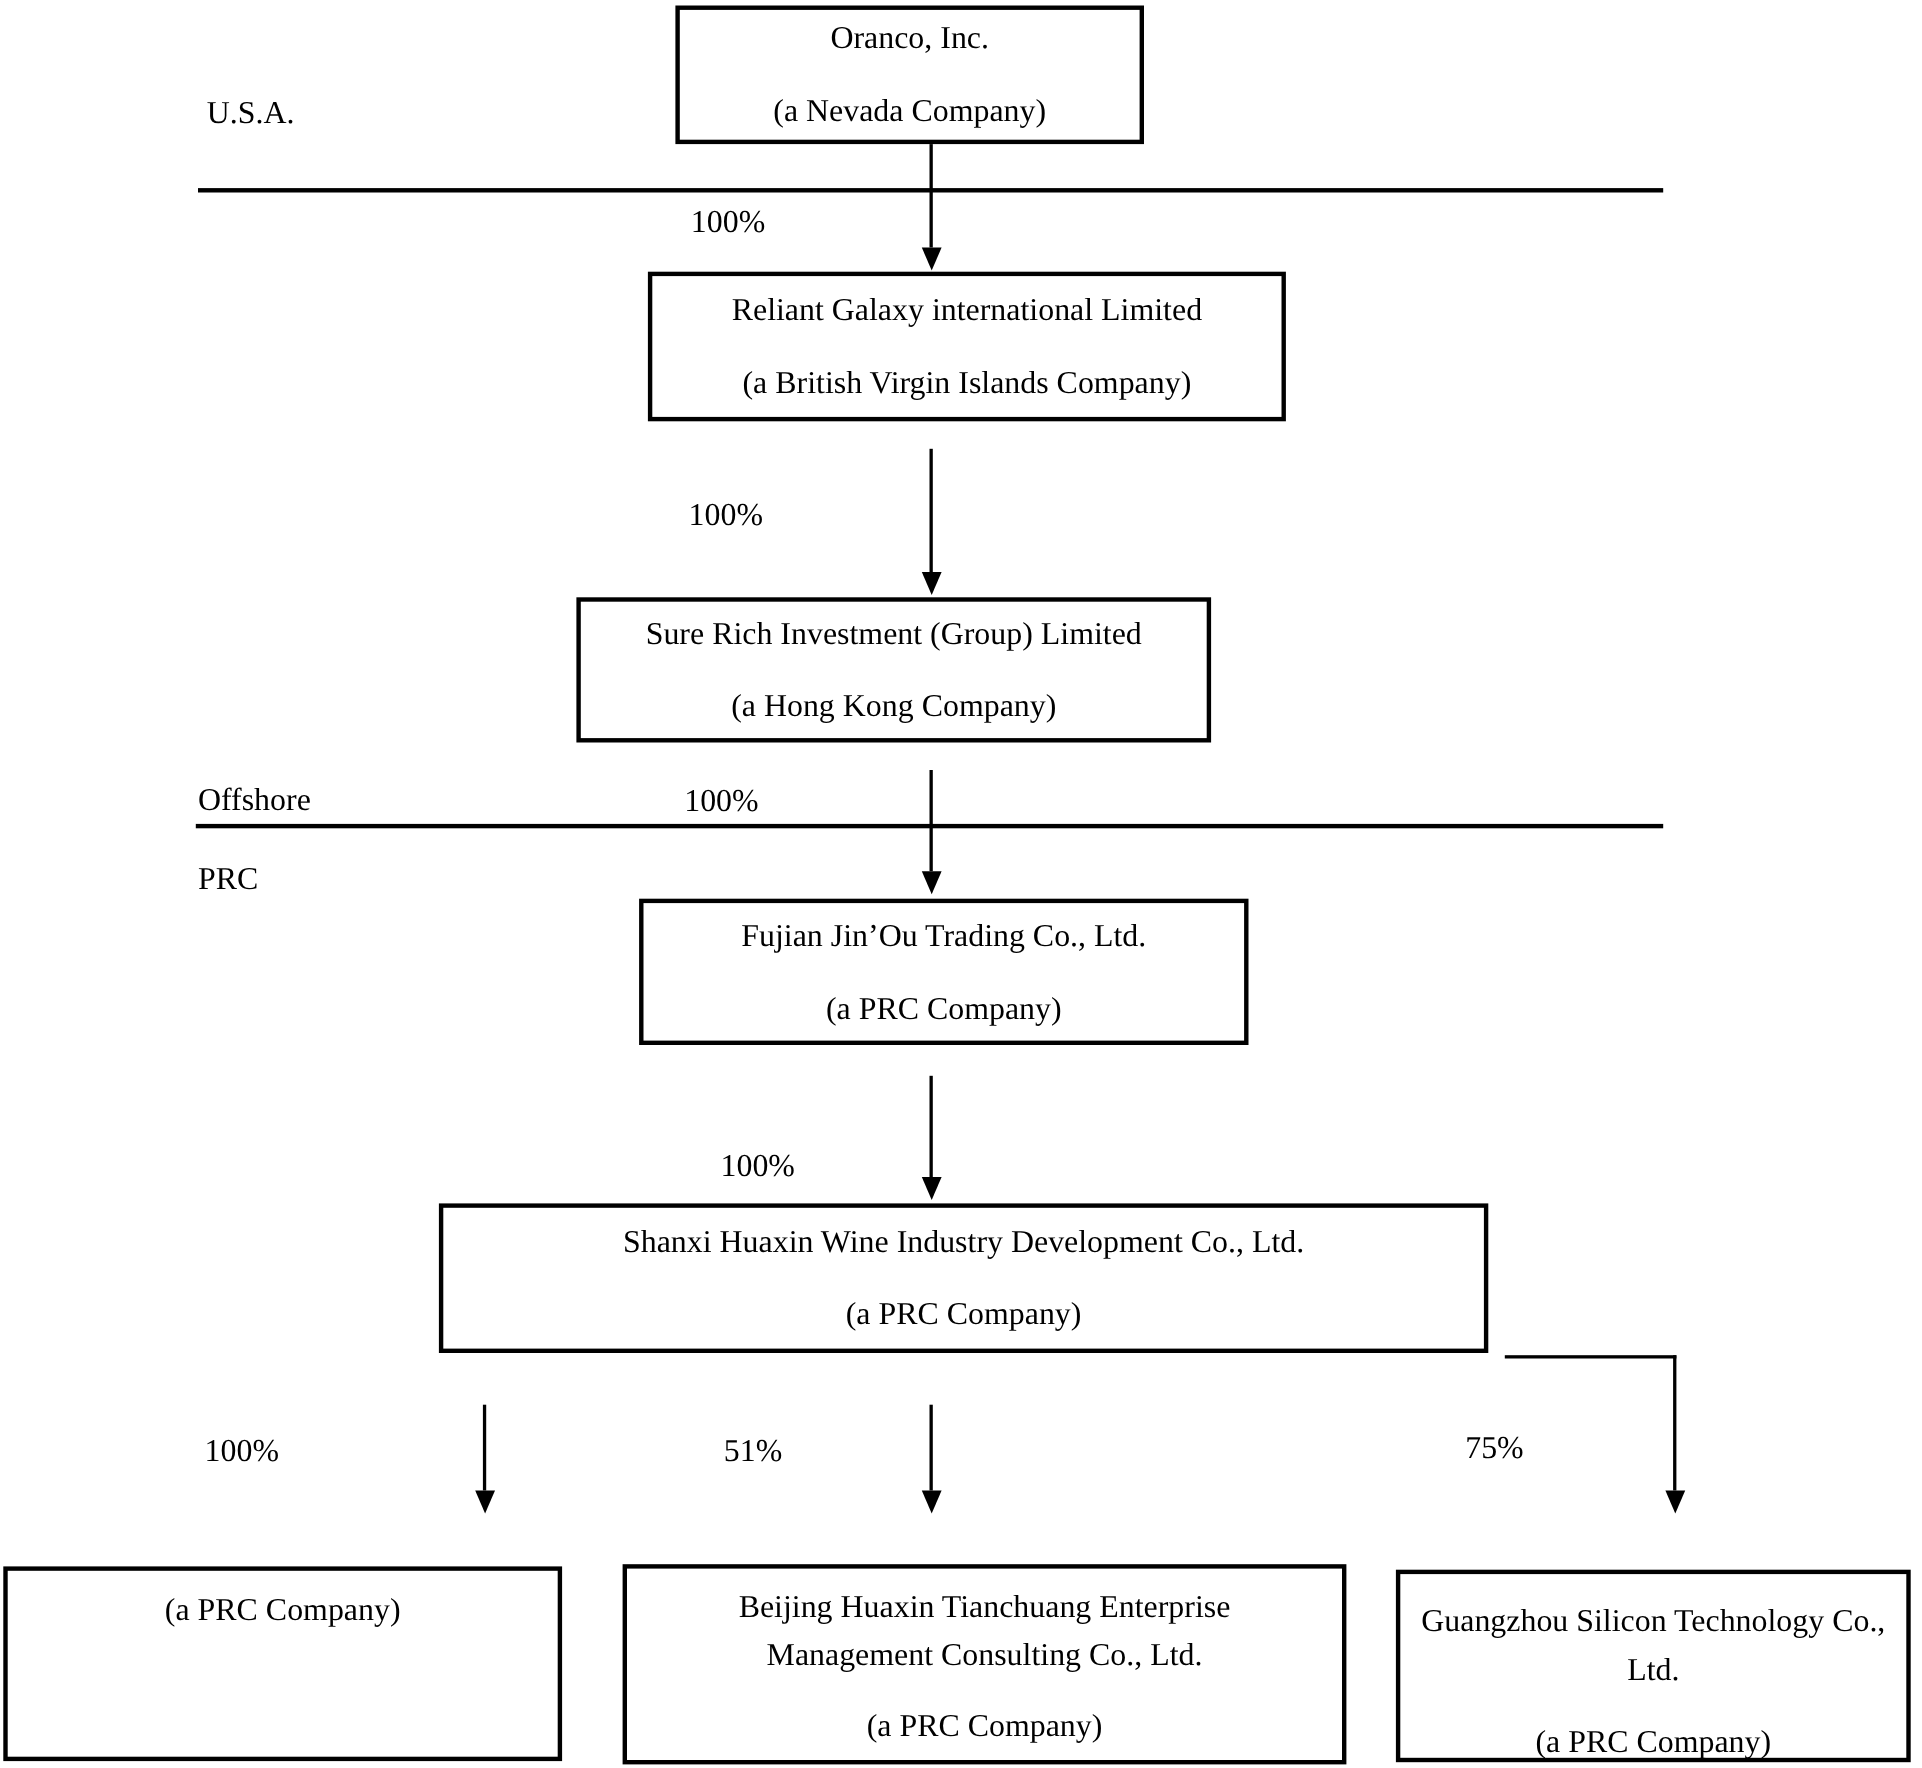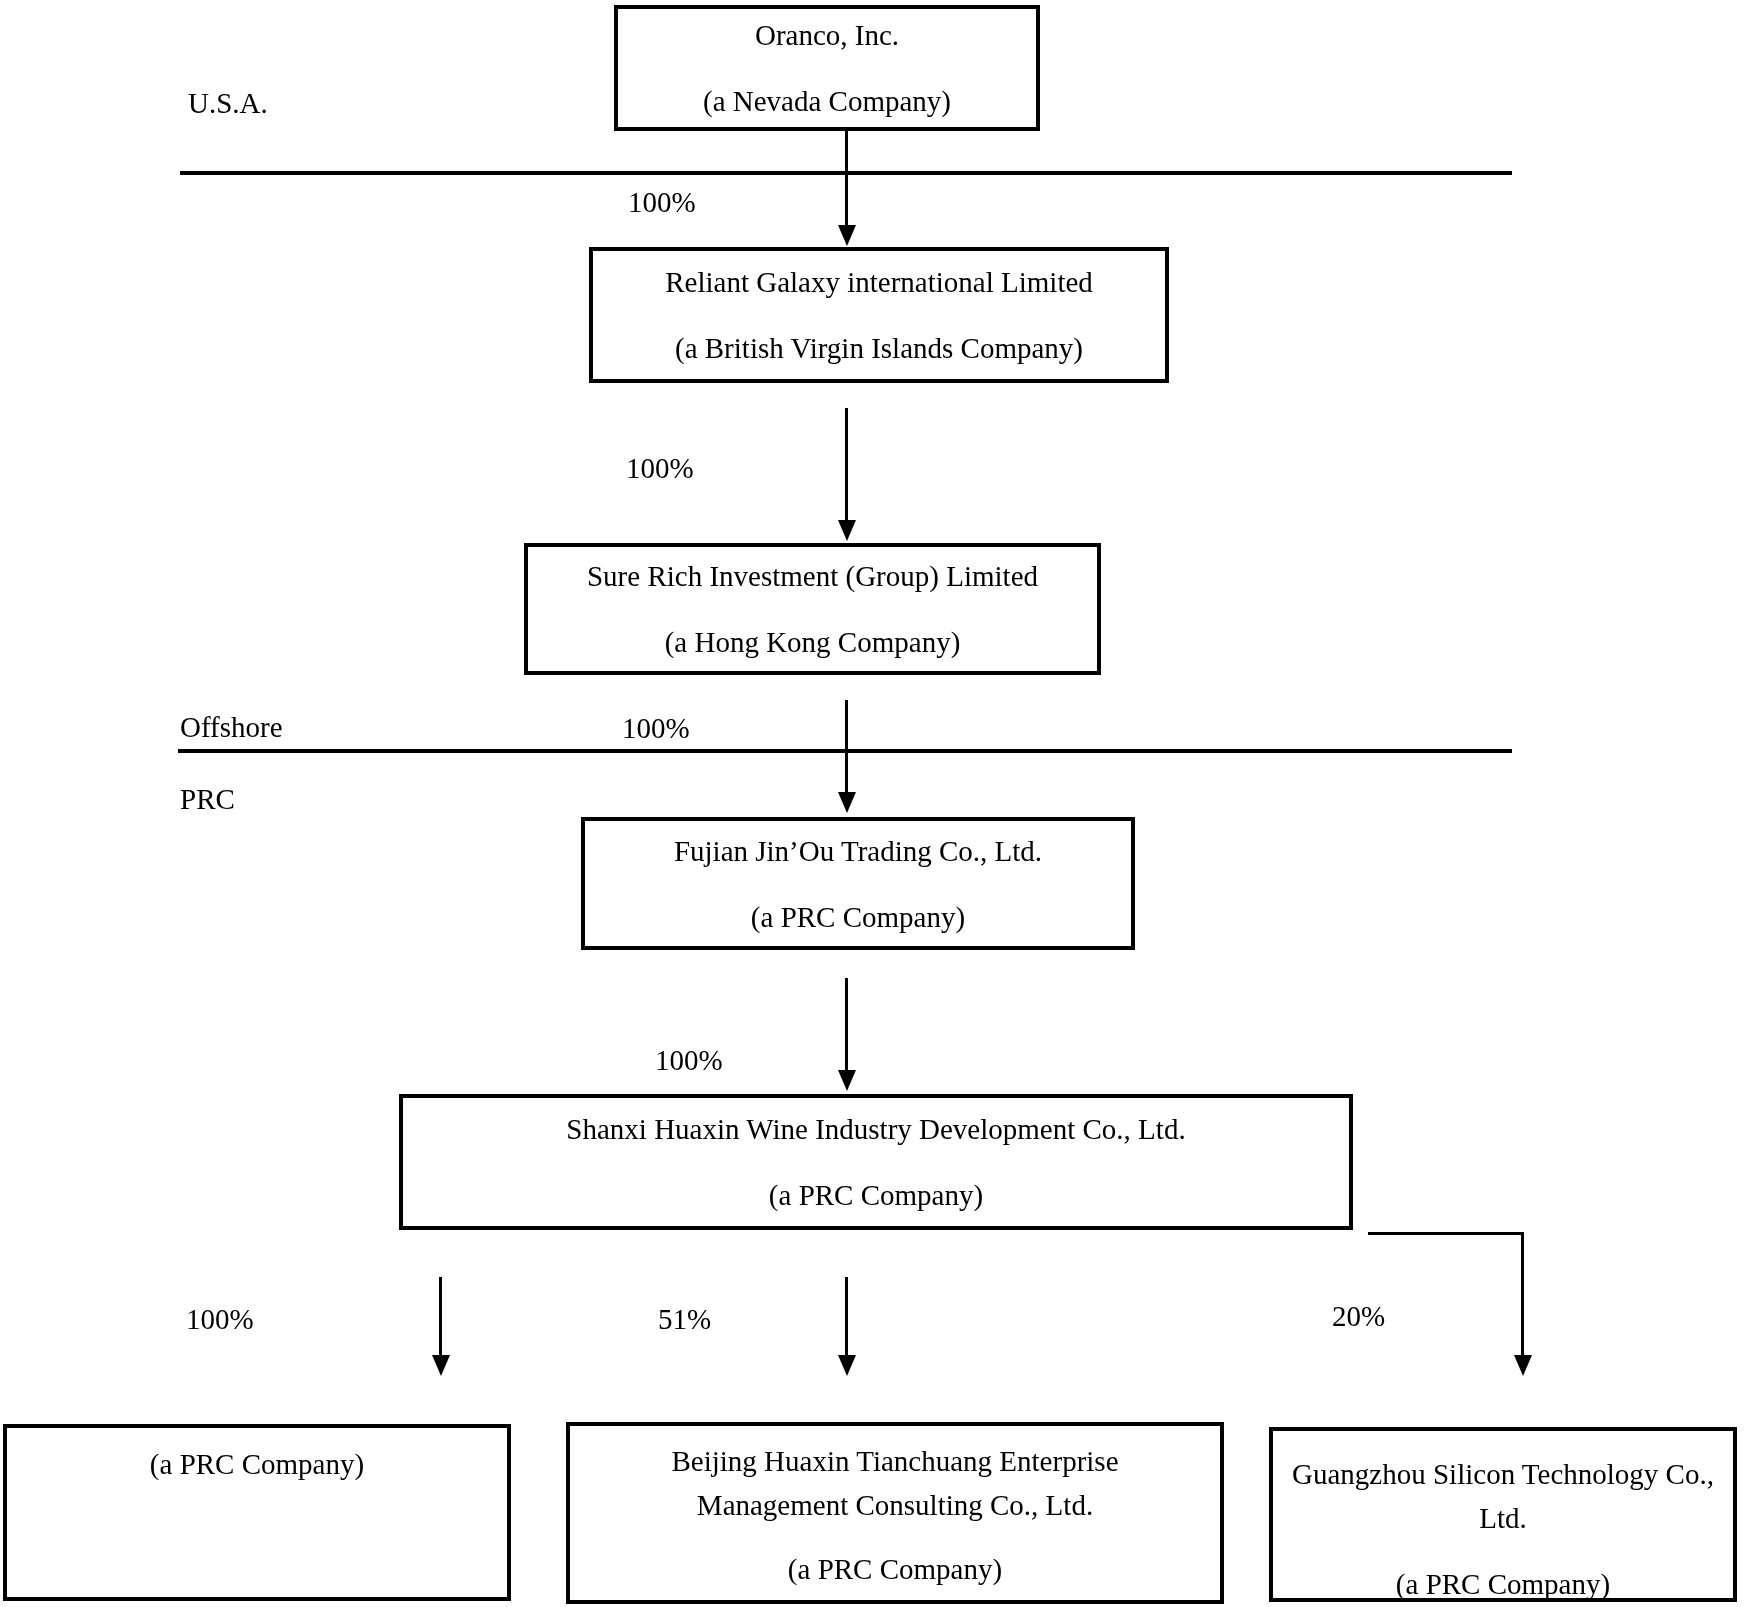--- a/index.html
+++ b/index.html
@@ -122,21 +122,21 @@
     <div class="node-name" style="max-width:430px;margin-top:24px;">Guangzhou Silicon Technology Co., Ltd.</div>
     <div class="node-sub">(a PRC Company)</div>
   </div>
 
   <div class="pct-label" style="left:628px; top:186px;">100%</div>
   <div class="pct-label" style="left:626px; top:452px;">100%</div>
   <div class="pct-label" style="left:622px; top:712px;">100%</div>
   <div class="pct-label" style="left:655px; top:1044px;">100%</div>
   <div class="pct-label" style="left:186px; top:1303px;">100%</div>
   <div class="pct-label" style="left:658px; top:1303px;">51%</div>
-  <div class="pct-label" style="left:1332px; top:1300px;">20%</div>
+  <div class="pct-label" style="left:1332px; top:1300px;">75%</div>
 
   <div class="stem" style="left:845px; top:131px; height:94px;"></div>
   <div class="arrowhead" style="left:838px; top:225px;"></div>
 
   <div class="stem" style="left:845px; top:408px; height:112px;"></div>
   <div class="arrowhead" style="left:838px; top:520px;"></div>
 
   <div class="stem" style="left:845px; top:700px; height:92px;"></div>
   <div class="arrowhead" style="left:838px; top:792px;"></div>
 

